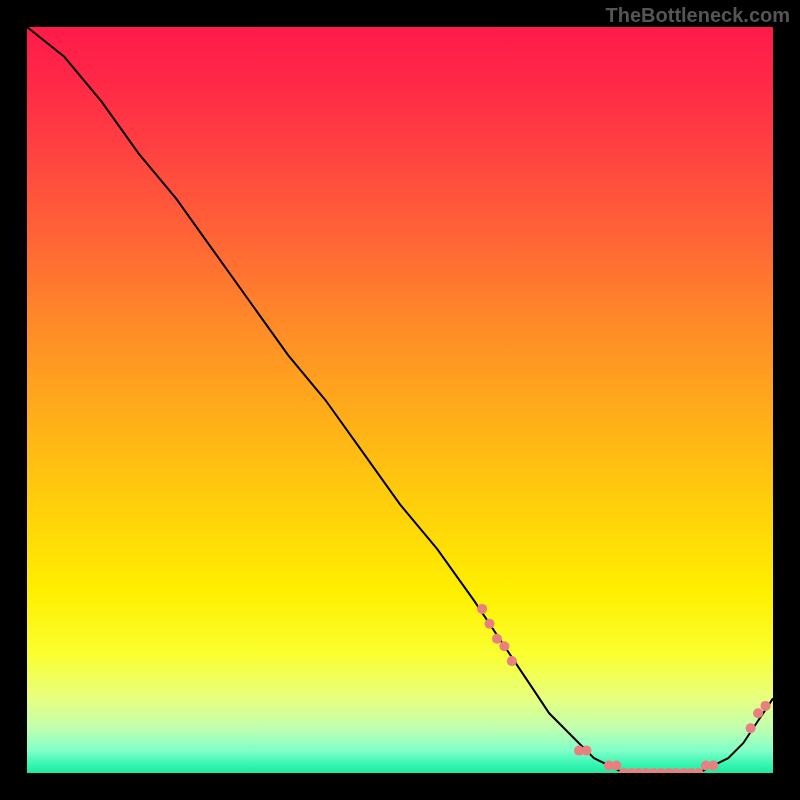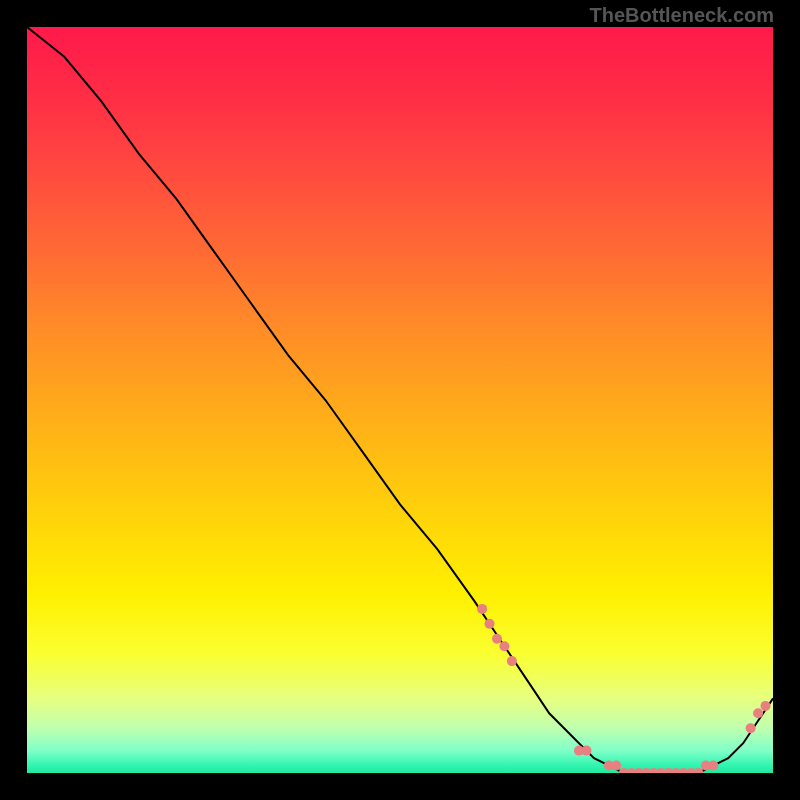--- a/index.html
+++ b/index.html
@@ -6,21 +6,21 @@
   html, body { width: 800px; height: 800px; background: #000; overflow: hidden; }
   .container {
     width: 800px;
     height: 800px;
     position: relative;
     background: #000;
   }
   .watermark {
     position: absolute;
     top: 4px;
-    right: 26px;
+    right: 10px;
     color: #555;
     font-family: Arial, sans-serif;
     font-size: 20px;
     font-weight: bold;
     z-index: 5;
   }
   .plot-area {
     position: absolute;
     left: 27px;
     top: 27px;

